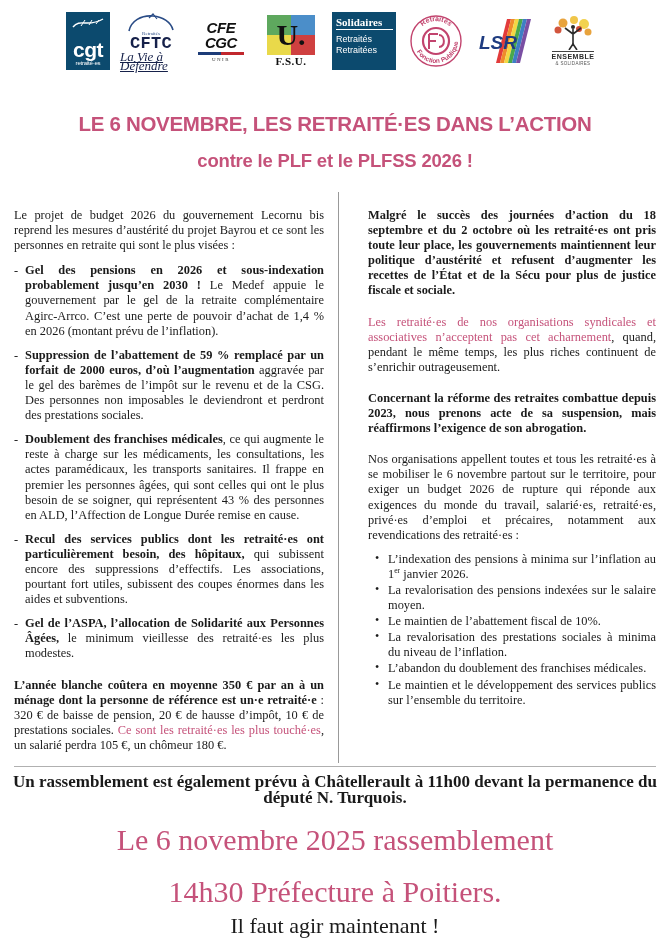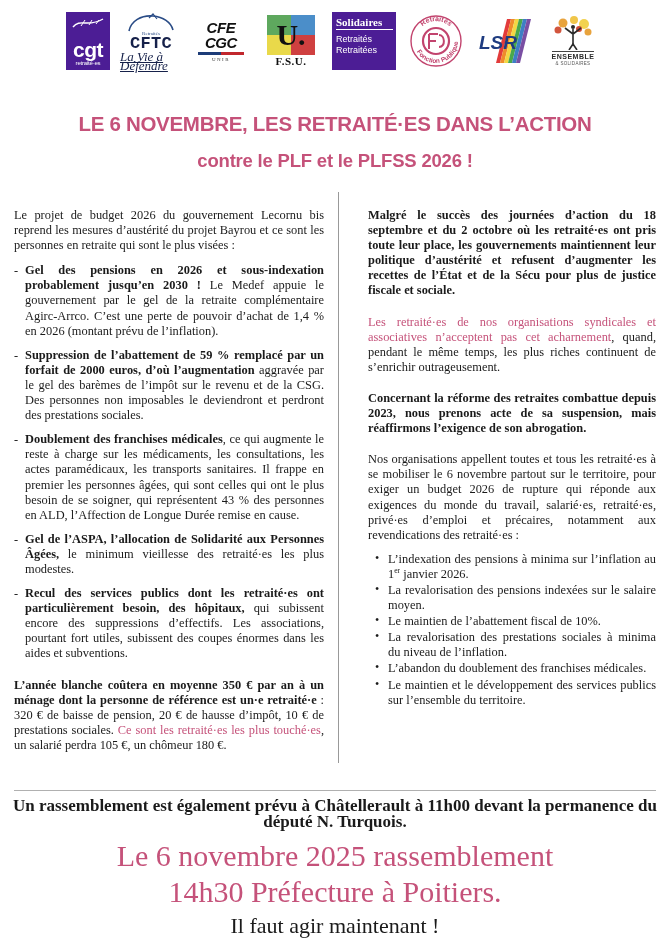--- a/index.html
+++ b/index.html
@@ -38,21 +38,21 @@
     flex: none;
     display: flex;
     flex-direction: column;
     align-items: center;
     justify-content: center;
   }
 
   
   .logo-cgt {
     width: 44px; height: 58px;
-    background: #4c1d95;
+    background: #0c4a6e;
     color: #ffffff;
     justify-content: flex-end;
     padding-bottom: 3px;
     box-sizing: border-box;
   }
   .logo-cgt .cgt-swoosh {
     position: absolute;
     top: 5px; left: 6px;
     width: 32px; height: 12px;
   }
@@ -149,21 +149,21 @@
     font-weight: bold;
     font-size: 11px;
     line-height: 13px;
     color: #111111;
     letter-spacing: 0.5px;
   }
 
   
   .logo-solidaires {
     width: 64px; height: 58px;
-    background: #4c1d95;
+    background: #0c4a6e;
     color: #ffffff;
     justify-content: flex-start;
     padding: 4px 3px 0 4px;
     box-sizing: border-box;
     align-items: flex-start;
   }
   .logo-solidaires .sol-top {
     font-family: "Liberation Serif", serif;
     font-weight: bold;
     font-size: 11px;
@@ -309,20 +309,21 @@
     font-size: 17px;
     line-height: 16px;
     margin-bottom: 8px;
   }
   .footer-big {
     text-align: center;
     color: #c5527a;
     font-size: 30px;
     line-height: 36px;
     letter-spacing: 0px;
+    margin-top: 16px;
   }
   .footer-last {
     text-align: center;
     color: #1a1a1a;
     font-size: 22px;
     line-height: 28px;
     margin-top: 2px;
   }
   sup { font-size: 0.62em; vertical-align: super; line-height: 0; }
 </style>
@@ -433,22 +434,22 @@
 
   <div class="columns">
 
     <div class="col col-left">
       <p>Le projet de budget 2026 du gouvernement Lecornu bis reprend les mesures d’austérité du projet Bayrou et ce sont les personnes en retraite qui sont le plus visées :</p>
 
       <ul class="dashlist">
         <li><b>Gel des pensions en 2026 et sous-indexation probablement jusqu’en 2030 !</b><span> Le Medef appuie le gouvernement par le gel de la retraite complémentaire Agirc-Arrco. C’est une perte de pouvoir d’achat de 1,4 % en 2026 (montant prévu de l’inflation).</span></li>
         <li><b>Suppression de l’abattement de 59 % remplacé par un forfait de 2000 euros, d’où l’augmentation</b><span> aggravée par le gel des barèmes de l’impôt sur le revenu et de la CSG. Des personnes non imposables le deviendront et perdront des prestations sociales.</span></li>
         <li><b>Doublement des franchises médicales</b><span>, ce qui augmente le reste à charge sur les médicaments, les consultations, les actes paramédicaux, les transports sanitaires. Il frappe en premier les personnes âgées, qui sont celles qui ont le plus besoin de se soigner, qui représentent 43 % des personnes en ALD, l’Affection de Longue Durée remise en cause.</span></li>
+        <li><b>Recul des services publics dont les retraité·es ont particulièrement besoin, des hôpitaux,</b><span> qui subissent encore des suppressions d’effectifs. Les associations, pourtant fort utiles, subissent des coupes énormes dans les aides et subventions.</span></li>
         <li><b>Gel de l’ASPA, l’allocation de Solidarité aux Personnes Âgées,</b><span> le minimum vieillesse des retraité·es les plus modestes.</span></li>
-        <li><b>Recul des services publics dont les retraité·es ont particulièrement besoin, des hôpitaux,</b><span> qui subissent encore des suppressions d’effectifs. Les associations, pourtant fort utiles, subissent des coupes énormes dans les aides et subventions.</span></li>
       </ul>
 
       <p><b>L’année blanche coûtera en moyenne 350 € par an à un ménage dont la personne de référence est un·e retraité·e</b><span> : 320 € de baisse de pension, 20 € de hausse d’impôt, 10 € de prestations sociales. </span><span class="pink-text">Ce sont les retraité·es les plus touché·es</span><span>, un salarié perdra 105 €, un chômeur 180 €.</span></p>
     </div>
 
     <div class="col col-right">
       <p class="lead-bold">Malgré le succès des journées d’action du 18 septembre et du 2 octobre où les retraité·es ont pris toute leur place, les gouvernements maintiennent leur politique d’austérité et refusent d’augmenter les recettes de l’État et de la Sécu pour plus de justice fiscale et sociale.</p>
 
       <p><span class="pink-text">Les retraité·es de nos organisations syndicales et associatives n’acceptent pas cet acharnement</span><span>, quand, pendant le même temps, les plus riches continuent de s’enrichir outrageusement.</span></p>
 

